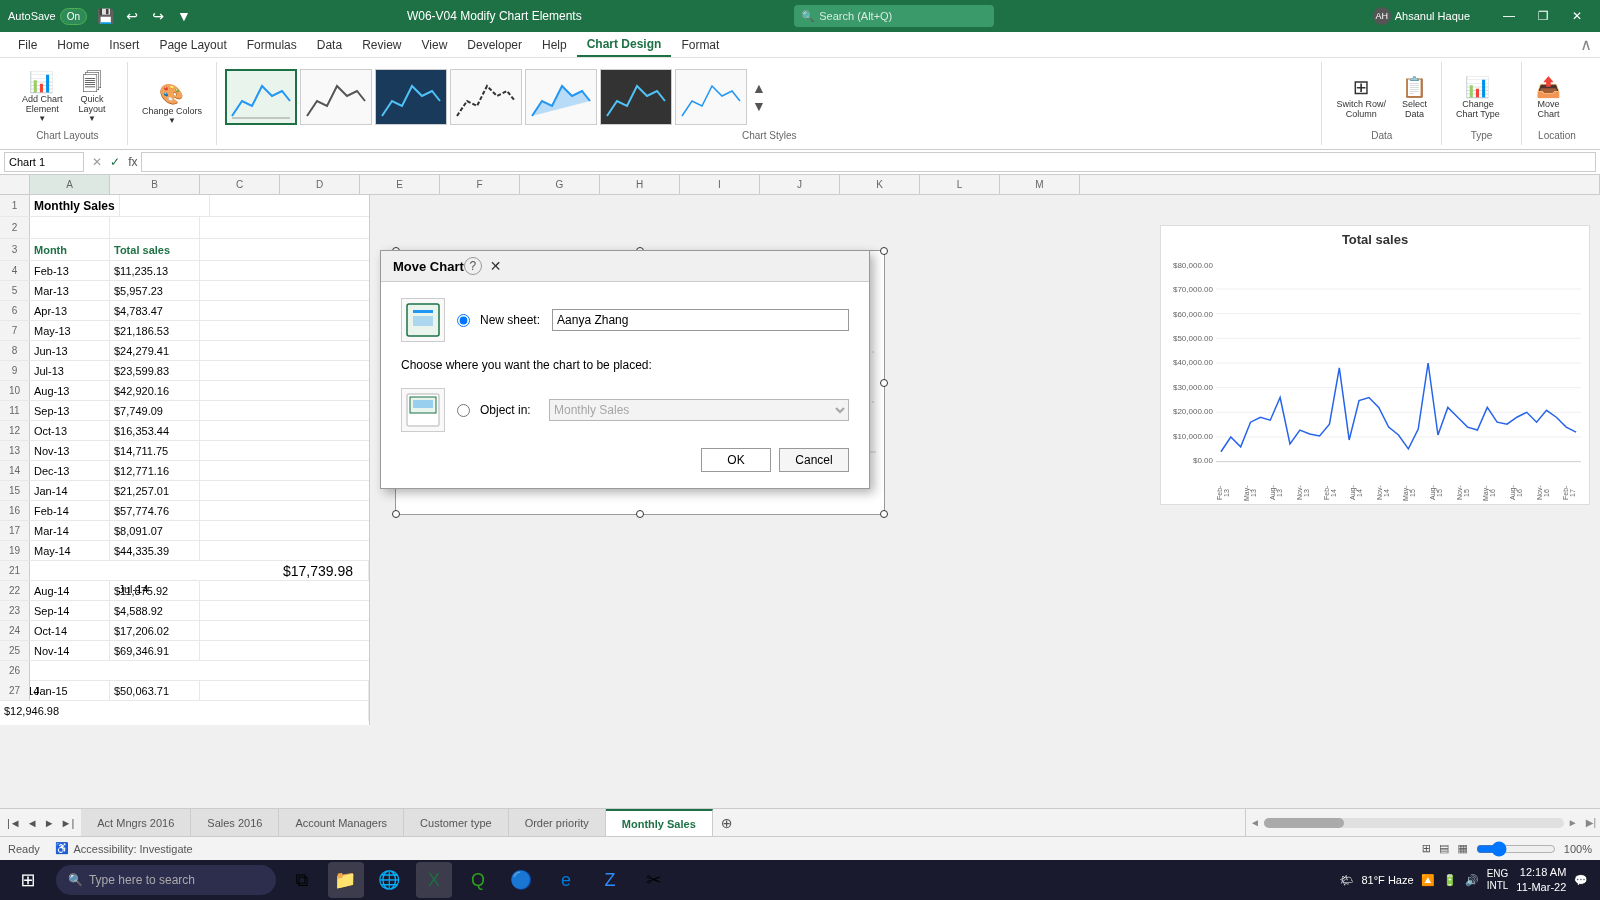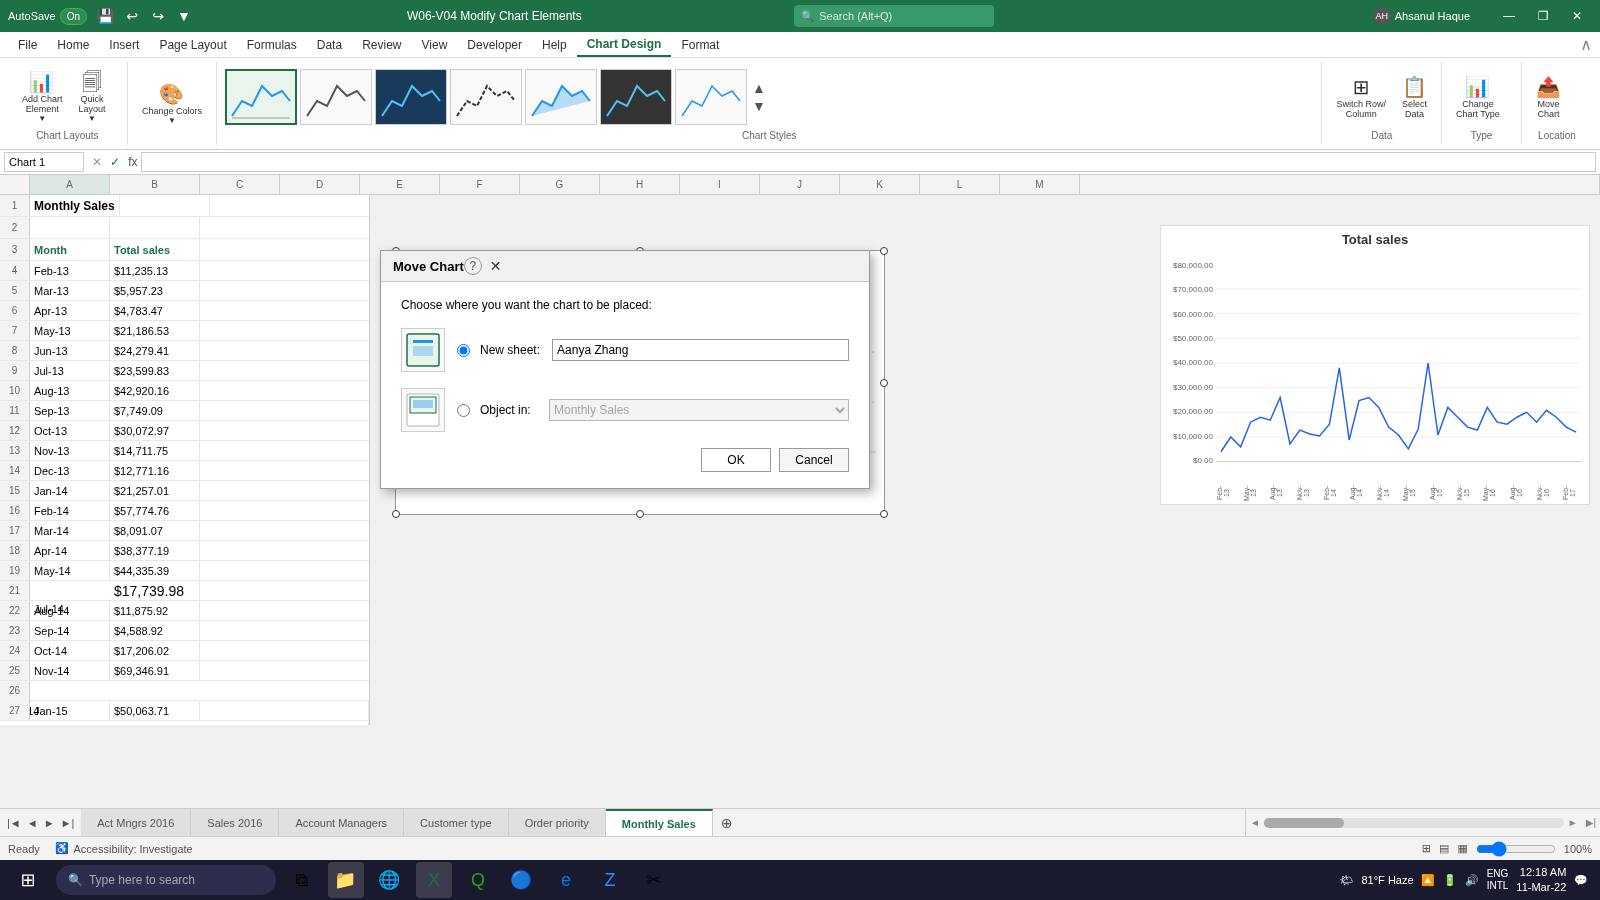--- a/index.html
+++ b/index.html
@@ -282,21 +282,21 @@
     <div style="min-width:90px;border-right:1px solid #e8e8e8;font-size:11px;line-height:20px;padding:0 4px;">$42,920.16</div>
   </div>
       <div style="display: flex; height: 20px; border-bottom: 1px solid rgb(232, 232, 232);">
     <div style="width:30px;min-width:30px;border-right:1px solid #ccc;text-align:center;font-size:10px;line-height:20px;background:#f3f3f3;color:#666;">11</div>
     <div style="min-width:80px;border-right:1px solid #e8e8e8;font-size:11px;line-height:20px;padding:0 4px;">Sep-13</div>
     <div style="min-width:90px;border-right:1px solid #e8e8e8;font-size:11px;line-height:20px;padding:0 4px;">$7,749.09</div>
   </div>
       <div style="display: flex; height: 20px; border-bottom: 1px solid rgb(232, 232, 232);">
     <div style="width:30px;min-width:30px;border-right:1px solid #ccc;text-align:center;font-size:10px;line-height:20px;background:#f3f3f3;color:#666;">12</div>
     <div style="min-width:80px;border-right:1px solid #e8e8e8;font-size:11px;line-height:20px;padding:0 4px;">Oct-13</div>
-    <div style="min-width:90px;border-right:1px solid #e8e8e8;font-size:11px;line-height:20px;padding:0 4px;">$30,072.97</div>
+    <div style="min-width:90px;border-right:1px solid #e8e8e8;font-size:11px;line-height:20px;padding:0 4px;">$16,353.44</div>
   </div>
       <div style="display: flex; height: 20px; border-bottom: 1px solid rgb(232, 232, 232);">
     <div style="width:30px;min-width:30px;border-right:1px solid #ccc;text-align:center;font-size:10px;line-height:20px;background:#f3f3f3;color:#666;">13</div>
     <div style="min-width:80px;border-right:1px solid #e8e8e8;font-size:11px;line-height:20px;padding:0 4px;">Nov-13</div>
     <div style="min-width:90px;border-right:1px solid #e8e8e8;font-size:11px;line-height:20px;padding:0 4px;">$14,711.75</div>
   </div>
       <div style="display: flex; height: 20px; border-bottom: 1px solid rgb(232, 232, 232);">
     <div style="width:30px;min-width:30px;border-right:1px solid #ccc;text-align:center;font-size:10px;line-height:20px;background:#f3f3f3;color:#666;">14</div>
     <div style="min-width:80px;border-right:1px solid #e8e8e8;font-size:11px;line-height:20px;padding:0 4px;">Dec-13</div>
     <div style="min-width:90px;border-right:1px solid #e8e8e8;font-size:11px;line-height:20px;padding:0 4px;">$12,771.16</div>
@@ -310,30 +310,25 @@
     <div style="width:30px;min-width:30px;border-right:1px solid #ccc;text-align:center;font-size:10px;line-height:20px;background:#f3f3f3;color:#666;">16</div>
     <div style="min-width:80px;border-right:1px solid #e8e8e8;font-size:11px;line-height:20px;padding:0 4px;">Feb-14</div>
     <div style="min-width:90px;border-right:1px solid #e8e8e8;font-size:11px;line-height:20px;padding:0 4px;">$57,774.76</div>
   </div>
       <div style="display: flex; height: 20px; border-bottom: 1px solid rgb(232, 232, 232);">
     <div style="width:30px;min-width:30px;border-right:1px solid #ccc;text-align:center;font-size:10px;line-height:20px;background:#f3f3f3;color:#666;">17</div>
     <div style="min-width:80px;border-right:1px solid #e8e8e8;font-size:11px;line-height:20px;padding:0 4px;">Mar-14</div>
     <div style="min-width:90px;border-right:1px solid #e8e8e8;font-size:11px;line-height:20px;padding:0 4px;">$8,091.07</div>
   </div>
       <div style="display: flex; height: 20px; border-bottom: 1px solid rgb(232, 232, 232);">
-    <div style="width:30px;min-width:30px;border-right:1px solid #ccc;text-align:center;font-size:10px;line-height:20px;background:#f3f3f3;color:#666;">18</div>
-    <div style="min-width:80px;border-right:1px solid #e8e8e8;font-size:11px;line-height:20px;padding:0 4px;">Apr-14</div>
-    <div style="min-width:90px;border-right:1px solid #e8e8e8;font-size:11px;line-height:20px;padding:0 4px;">$38,377.19</div>
-  </div>
-      <div style="display: flex; height: 20px; border-bottom: 1px solid rgb(232, 232, 232);">
     <div style="width:30px;min-width:30px;border-right:1px solid #ccc;text-align:center;font-size:10px;line-height:20px;background:#f3f3f3;color:#666;">19</div>
     <div style="min-width:80px;border-right:1px solid #e8e8e8;font-size:11px;line-height:20px;padding:0 4px;">May-14</div>
     <div style="min-width:90px;border-right:1px solid #e8e8e8;font-size:11px;line-height:20px;padding:0 4px;">$44,335.39</div>
   </div>
-      <div style="display: flex; height: 20px; border-bottom: 1px solid rgb(232, 232, 232);">
+      <div style="display: flex; height: 20px; border-bottom: 1px solid rgb(232, 232, 232); justify-content: space-between;">
     <div style="width:30px;min-width:30px;border-right:1px solid #ccc;text-align:center;font-size:10px;line-height:20px;background:#f3f3f3;color:#666;">21</div>
     <div style="min-width:80px;border-right:1px solid #e8e8e8;font-size:11px;line-height:20px;padding:0 4px;margin-top:18px;">Jul-14</div>
     <div style="min-width:90px;border-right:1px solid #e8e8e8;font-size:14px;line-height:20px;padding:0 4px;">$17,739.98</div>
   </div>
       <div style="display: flex; height: 20px; border-bottom: 1px solid rgb(232, 232, 232);">
     <div style="width:30px;min-width:30px;border-right:1px solid #ccc;text-align:center;font-size:10px;line-height:20px;background:#f3f3f3;color:#666;">22</div>
     <div style="min-width:80px;border-right:1px solid #e8e8e8;font-size:11px;line-height:20px;padding:0 4px;">Aug-14</div>
     <div style="min-width:90px;border-right:1px solid #e8e8e8;font-size:11px;line-height:20px;padding:0 4px;">$11,875.92</div>
   </div>
       <div style="display: flex; height: 20px; border-bottom: 1px solid rgb(232, 232, 232);">
@@ -443,36 +438,36 @@
 
 <div id="move-chart-dialog">
   <div style="background:#f0f0f0;border-bottom:1px solid #ccc;padding:6px 12px;display:flex;align-items:center;">
     <span style="font-size:13px;font-weight:bold;">Move Chart</span>
     <div style="display:flex;gap:8px;align-items:center;">
       <span style="font-size:12px;cursor:pointer;color:#555;border:1px solid #999;width:18px;height:18px;display:flex;align-items:center;justify-content:center;border-radius:50%;">?</span>
       <span style="font-size:14px;cursor:pointer;color:#333;">✕</span>
     </div>
   </div>
   <div style="padding:16px 20px;">
-    <div style="font-size:12px;margin-bottom:16px;">Choose where you want the chart to be placed:</div>
-
     <div style="display:flex;align-items:center;gap:12px;margin-bottom:16px;">
       <div style="width:44px;height:44px;border:1px solid #ccc;display:flex;align-items:center;justify-content:center;font-size:20px;background:#f9f9f9;">
         <svg width="36" height="36" viewBox="0 0 36 36">
             <rect x="2" y="2" width="32" height="32" rx="2" fill="#e8f4ec" stroke="#1e7145" stroke-width="1.5"></rect>
             <rect x="8" y="8" width="20" height="3" fill="#2196F3"></rect>
             <rect x="8" y="14" width="20" height="10" fill="#2196F3" opacity="0.3"></rect>
           </svg>
       </div>
       <label class="radio-label" style="font-size:12px;min-width:80px;">
         <input type="radio" name="chart-placement" checked="" style="margin-right: 4px;">
         <span>New sheet:</span>
       </label>
       <input type="text" style="flex: 1 1 0%; height: 22px; border: 1px solid rgb(153, 153, 153); padding: 0px 4px; font-size: 12px; background: white;" value="Aanya Zhang">
     </div>
+
+    <div style="font-size:12px;margin-bottom:16px;">Choose where you want the chart to be placed:</div>
 
     <div style="display:flex;align-items:center;gap:12px;margin-bottom:16px;">
       <div style="width:44px;height:44px;border:1px solid #ccc;display:flex;align-items:center;justify-content:center;font-size:20px;background:#f9f9f9;">
         <svg width="36" height="36" viewBox="0 0 36 36">
             <rect x="2" y="2" width="32" height="32" rx="2" fill="white" stroke="#ccc" stroke-width="1.5"></rect>
             <rect x="5" y="5" width="26" height="16" fill="#e8f4ec" stroke="#1e7145" stroke-width="1"></rect>
             <rect x="8" y="8" width="20" height="8" fill="#2196F3" opacity="0.4"></rect>
           </svg>
       </div>
       <label class="radio-label" style="font-size:12px;min-width:80px;">

